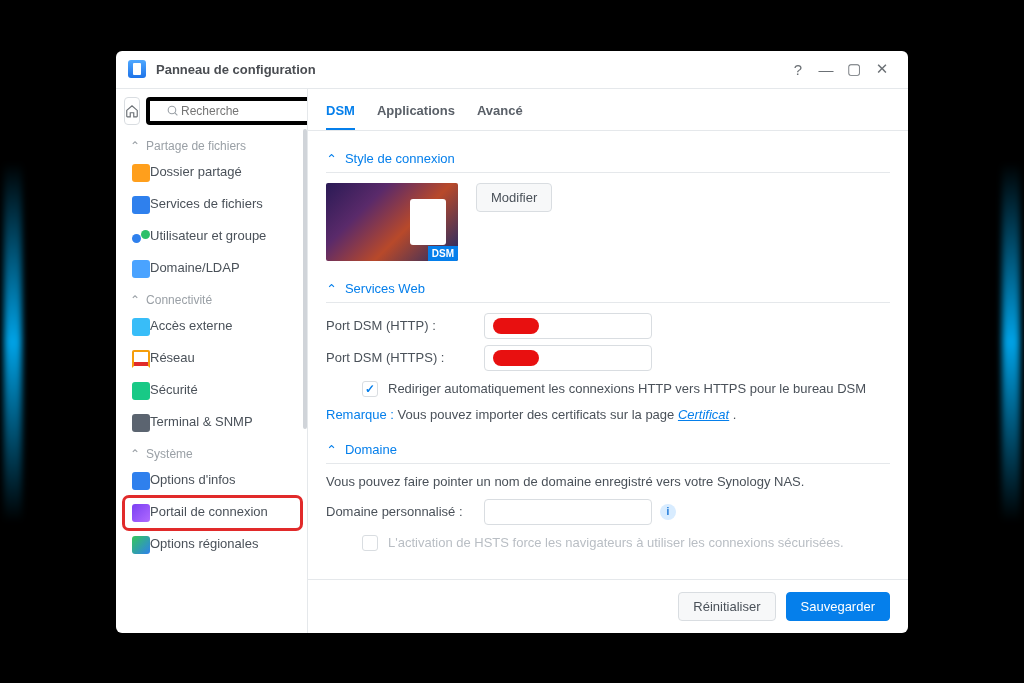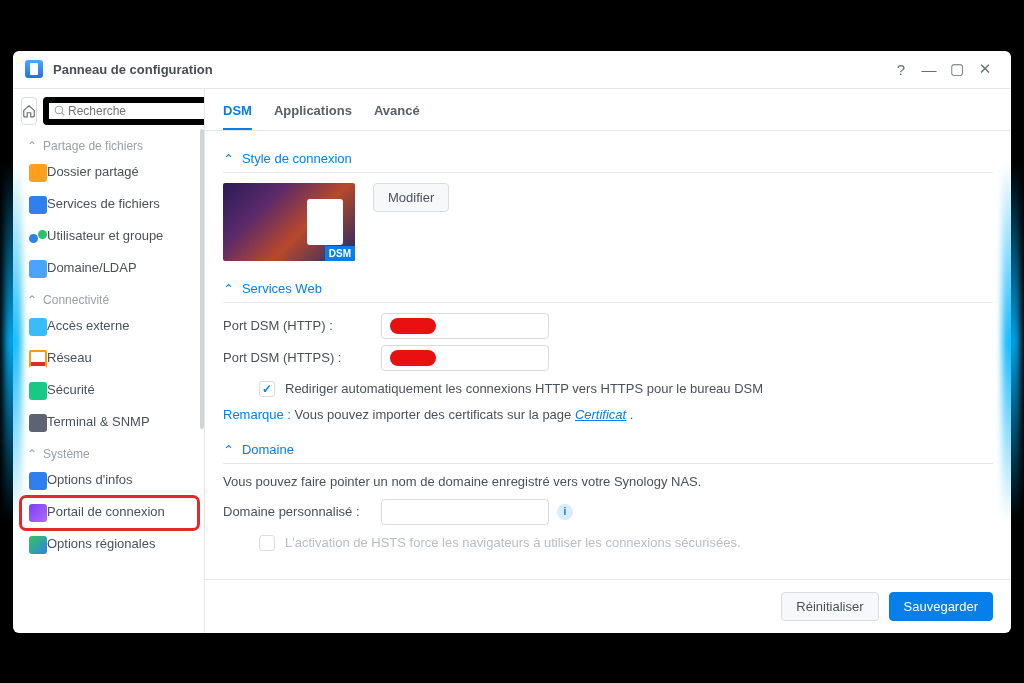--- a/index.html
+++ b/index.html
@@ -24,21 +24,21 @@
   .bg-glow-left, .bg-glow-right {
     position: absolute; top: 50%; width: 18px; height: 360px;
     transform: translateY(-50%);
     background: linear-gradient(180deg, rgba(0,153,255,0) 0%, rgba(0,180,255,0.9) 50%, rgba(0,153,255,0) 100%);
     filter: blur(3px);
   }
   .bg-glow-left { left: 4px; }
   .bg-glow-right { right: 4px; }
 
   .window {
-    width: 998px;
+    width: 792px;
     height: 582px;
     background: #fff;
     border-radius: 6px;
     box-shadow: 0 10px 50px rgba(0,0,0,.6);
     display: flex;
     flex-direction: column;
     overflow: hidden;
   }
 
   
@@ -79,22 +79,22 @@
   .sidebar::after {
     content:""; position:absolute; right:0; top:40px; width:4px; height:300px;
     background:#d0d4d9; border-radius:2px;
   }
   .home-search { display:flex; gap:6px; margin-bottom:6px; }
   .home-btn {
     width:28px; height:28px; border:1px solid #d9dde1; border-radius:4px;
     display:flex; align-items:center; justify-content:center; color:#6b7075;
   }
   .search-wrap {
-    flex:1; height:28px; border:6px solid #000000; border-radius:4px;
-    display:flex; align-items:center; padding:0 4px; color:#9aa0a6;
+    flex:1; height:28px; border:4px solid #000000; border-radius:4px;
+    display:flex; align-items:center; padding:0 16px; color:#9aa0a6;
   }
   .search-wrap input {
     flex:1; border:none; outline:none; font-size:12px; color:#4a5159;
     background:transparent;
   }
   .section-head {
     display:flex; align-items:center; gap:6px;
     font-size:12px; color:var(--text-light);
     padding:8px 6px 4px;
   }

